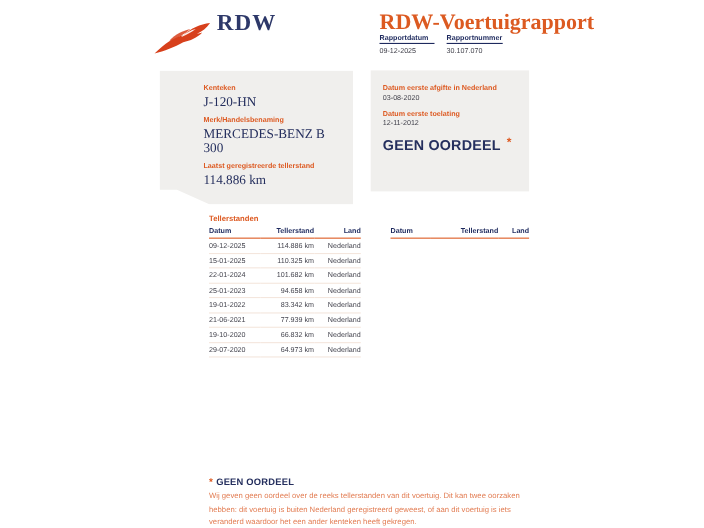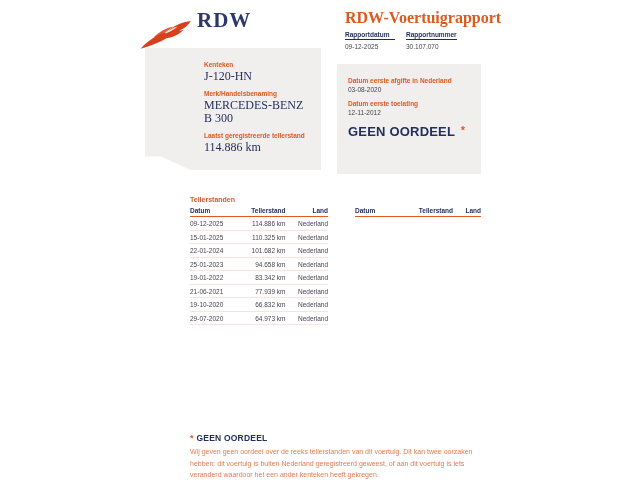--- a/index.html
+++ b/index.html
@@ -16,39 +16,39 @@
   .logo-bird { position:absolute; left:138px; top:15px; width:56px; height:38px; }
   .logo-text {
     position:absolute; left:197px; top:8px;
     font-family:"Liberation Serif", serif;
     font-size:21px; font-weight:600; letter-spacing:1px;
     color:#2d3869;
   }
   .report-title {
     position:absolute; left:345px; top:9px;
     font-family:"Liberation Serif", serif;
-    font-size:16px; font-weight:700;
+    font-size:20px; font-weight:700;
     color:#dc5a21;
   }
   .report-meta { position:absolute; left:345px; top:31px; display:flex; gap:11px; }
   .report-meta .col { display:flex; flex-direction:column; }
   .meta-label {
     font-size:6.5px; font-weight:700; color:#1e2a5e;
     border-bottom:1px solid #1e2a5e; padding-bottom:1px; margin-bottom:3px;
     white-space:nowrap;
   }
   .report-meta .col:first-child { width:50px; }
   .meta-value { font-size:6.5px; color:#43434d; }
 
   
   .card { position:absolute; background:#f0efed; }
   .card-vehicle {
-    left:145px; top:48px; width:176px; height:122px;
+    left:145px; top:64px; width:176px; height:122px;
     clip-path: polygon(0 0, 100% 0, 100% 100%, 26% 100%, 9% 89%, 0 89%);
-    padding:13px 10px 0 59px;
+    padding:13px 10px 0 40px;
   }
   .card-status {
     left:337px; top:64px; width:144px; height:110px;
     padding:13px 10px 0 11px;
   }
   .field-label {
     font-size:6.5px; font-weight:700; color:#dd5a22; margin-bottom:2px;
   }
   .field-value-lg {
     font-family:"Liberation Serif", serif;

